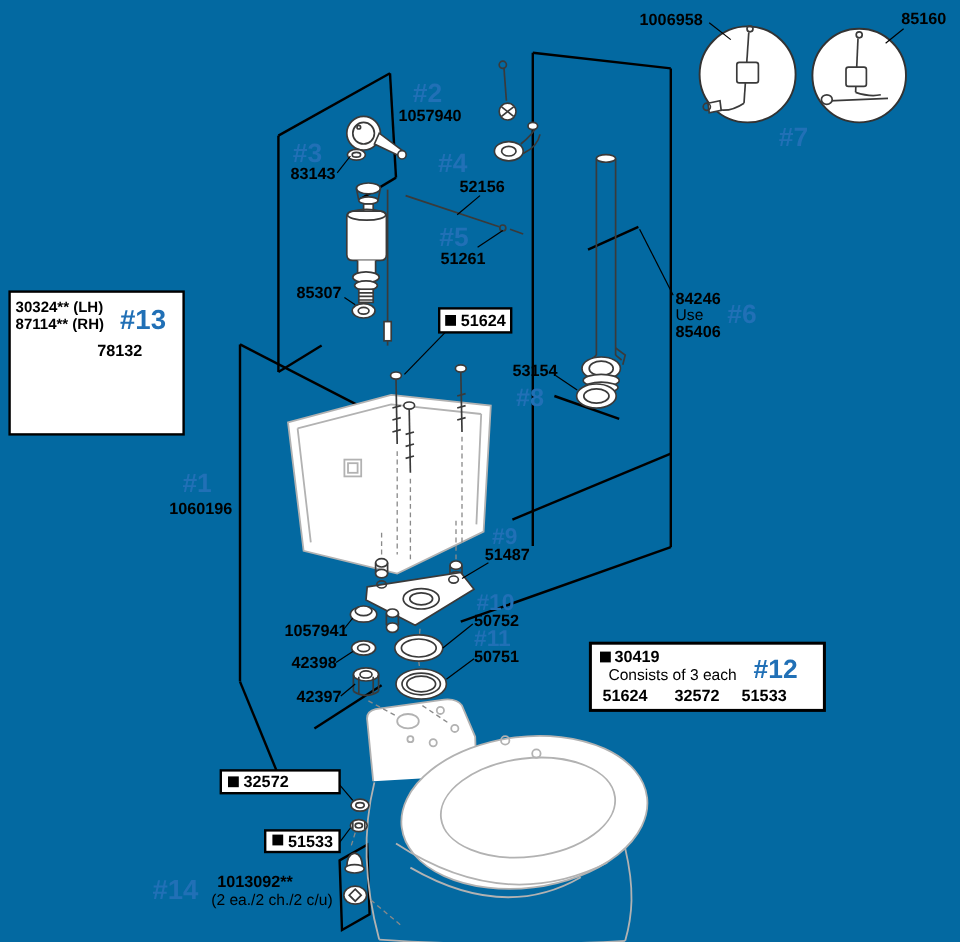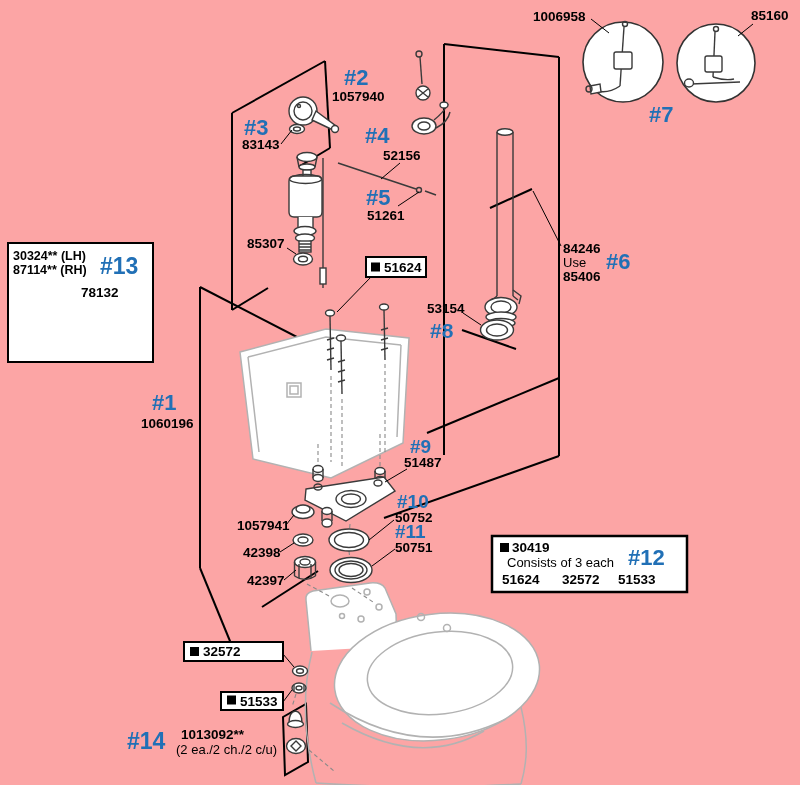--- a/index.html
+++ b/index.html
@@ -1,16 +1,16 @@
 <!DOCTYPE html>
 <html><head>
 <meta charset="utf-8">
 <style>
   html,body{margin:0;padding:0;background:#ffffff;}
-  .stage{position:relative;width:800px;height:785px;background:#fca5a5;overflow:hidden;
+  .stage{position:relative;width:800px;height:785px;background:#0369a1;overflow:hidden;
          font-family:"Liberation Sans", sans-serif;}
   svg text{font-family:"Liberation Sans", sans-serif;}
   .pnum{font-weight:700;font-size:13.5px;fill:#000;}
   .pnum-sm{font-weight:700;font-size:12.5px;fill:#000;}
   .plain{font-weight:400;font-size:13px;fill:#000;}
   .ref{font-weight:700;fill:#2170b6;}
   .panel{stroke:#000;stroke-width:2;fill:none;}
   .leader{stroke:#000;stroke-width:1;fill:none;}
   .dash{stroke:#8a8a8a;stroke-width:1.1;fill:none;stroke-dasharray:4 3;}
   .dark{stroke:#3a3a3a;stroke-width:1.4;fill:none;}

